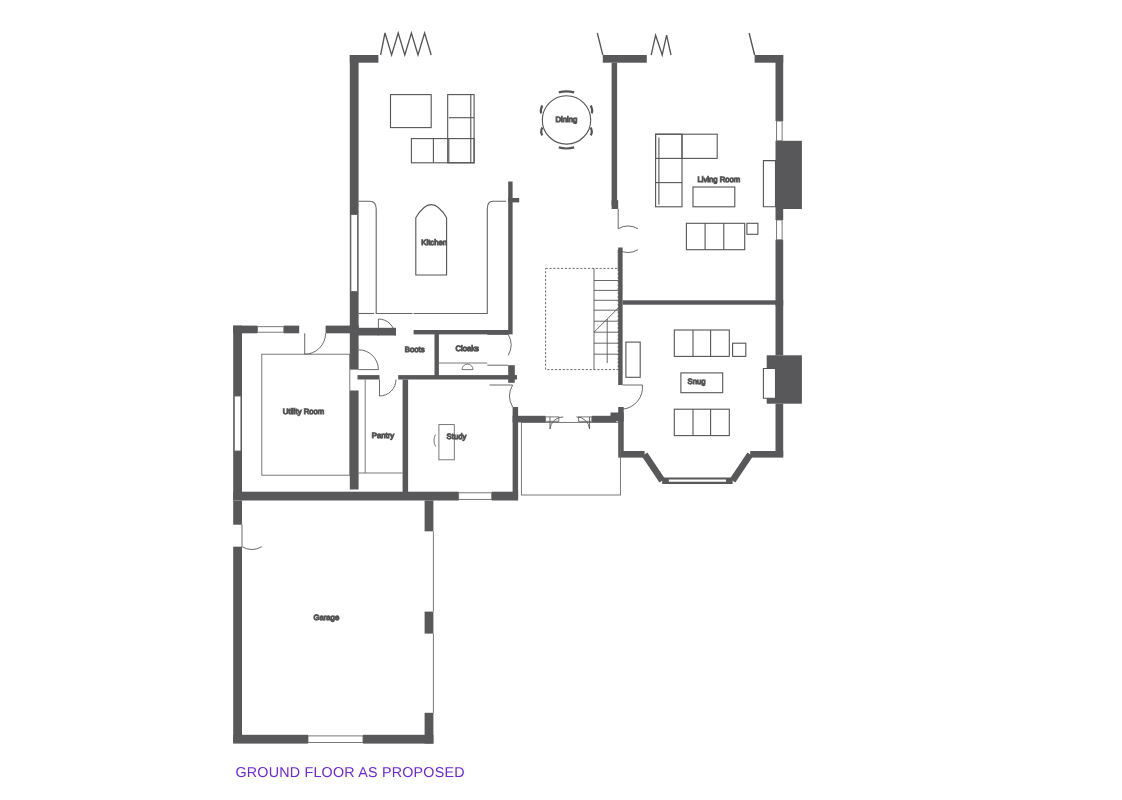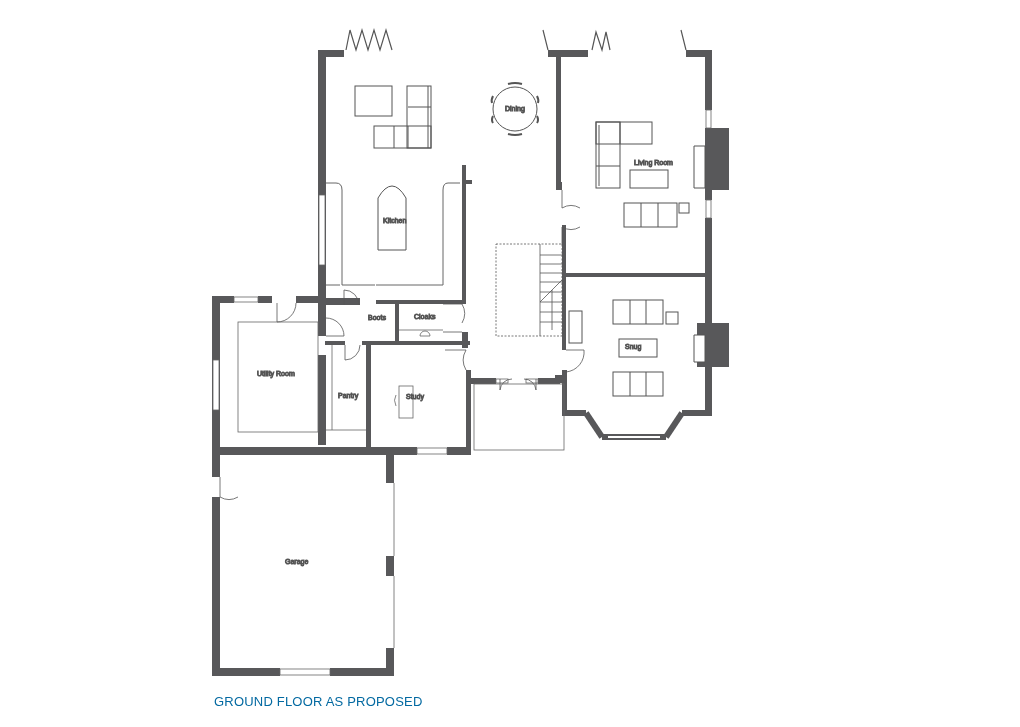--- a/index.html
+++ b/index.html
@@ -1,19 +1,19 @@
 <!DOCTYPE html>
 <html><head>
 <meta charset="utf-8">
 <style>
   html, body { margin:0; padding:0; background:#ffffff; }
   body { width:1020px; height:727px; position:relative; overflow:hidden; font-family:"Liberation Sans", sans-serif; }
   #plan { position:absolute; left:0; top:0; }
   .lbl { font-family:"Liberation Sans", sans-serif; font-size:7px; fill:#444; }
-  .title { position:absolute; left:214px; top:694px; font-size:13px; color:#0369a1; letter-spacing:0.2px; font-family:"Liberation Sans", sans-serif; }
+  .title { position:absolute; left:214px; top:694px; font-size:13px; color:#6d28d9; letter-spacing:0.2px; font-family:"Liberation Sans", sans-serif; }
 </style>
 </head>
 <body>
 
 <svg id="plan" width="1020" height="727" viewBox="0 0 1020 727">
   <g fill="none" stroke="#555" stroke-width="1">
 
     <g fill="#58585a" stroke="none">
 
       <rect x="318" y="50" width="8" height="250"></rect>

